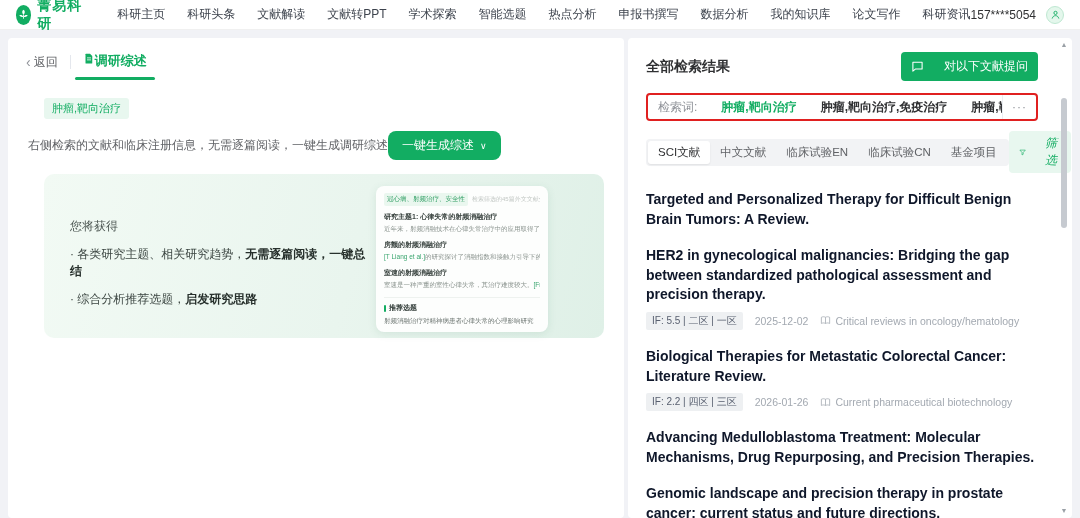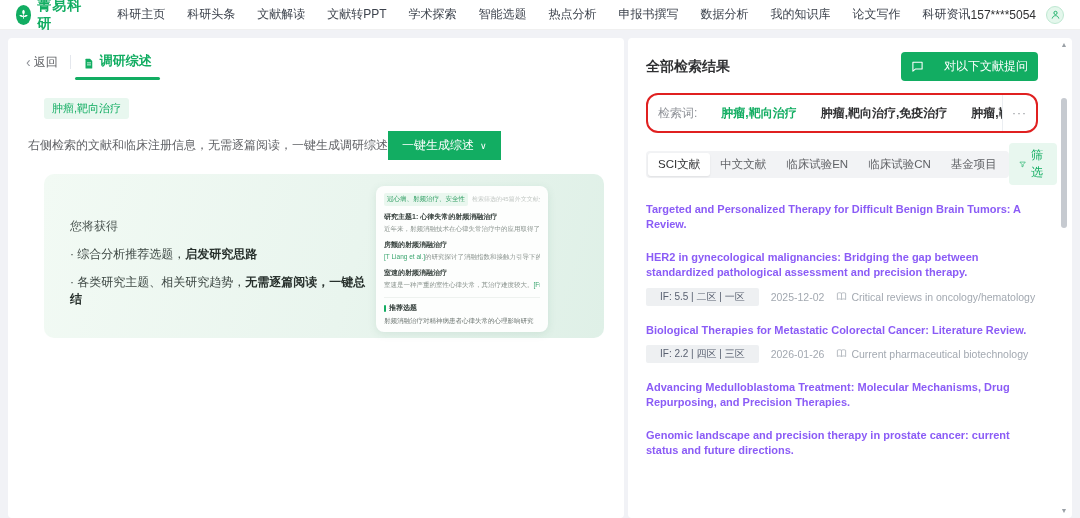--- a/index.html
+++ b/index.html
@@ -21,26 +21,26 @@
   .content { position:absolute; top:38px; left:8px; display:flex; gap:4px; }
   .panel { background:#fff; border-radius:4px; height:480px; overflow:hidden; position:relative; }
   .panel-left { width:616px; padding:14px 18px; }
   .panel-right { width:444px; padding:14px 34px 14px 18px; }
 
   
   .left-header { display:flex; align-items:center; gap:12px; }
   .back-btn { display:flex; align-items:center; gap:3px; color:#606266; font-size:12px; cursor:pointer; }
   .back-chevron { font-size:14px; line-height:1; color:#909399; }
   .v-divider { width:1px; height:14px; background:#e4e7ed; }
-  .tab-survey { display:flex; align-items:flex-end; gap:5px; color:#12ad62; font-size:13px; font-weight:bold; cursor:pointer; position:relative; padding-bottom:2px; }
+  .tab-survey { display:flex; align-items:flex-start; color:#12ad62; font-size:13px; font-weight:bold; cursor:pointer; position:relative; padding-bottom:2px; }
   .tab-underline { position:absolute; left:-8px; right:-8px; bottom:-8px; height:3px; background:#12ad62; border-radius:2px; }
   .keyword-tag { display:inline-block; margin:26px 0 0 18px; background:#e8f7ef; color:#12ad62; font-size:11px; padding:3px 8px; border-radius:3px; }
   .hint-row { display:flex; align-items:center; margin-top:12px; padding-left:2px; }
   .hint-text { font-size:12px; color:#606266; }
-  .gen-btn { background:#12ad62; color:#fff; font-size:12px; border:none; border-radius:0; padding:6px 14px; display:flex; align-items:center; gap:6px; cursor:pointer; }
+  .gen-btn { background:#12ad62; color:#fff; font-size:12px; border:none; border-radius:8px; padding:6px 14px; display:flex; align-items:center; gap:6px; cursor:pointer; }
   .gen-chevron { font-size:9px; }
 
   .promo-card { margin:14px 0 0 18px; width:560px; height:164px; border-radius:10px;
     background:linear-gradient(105deg,#f2faf4 0%,#e9f5ee 55%,#dff0e7 100%); position:relative; }
   .promo-left { padding:30px 0 0 26px; width:330px; }
   .promo-title { font-size:21px; font-weight:800; color:#1f2a28; letter-spacing:1px; }
   .promo-sub { margin-top:14px; font-size:12px; color:#4a5450; }
   .promo-bullet { margin-top:11px; font-size:12px; color:#3c4642; }
   .promo-bullet b { color:#27302c; }
 
@@ -55,37 +55,37 @@
   .pv-rec { margin-top:7px; border-top:1px solid #eef2ef; padding-top:5px; }
   .pv-rec-title { display:flex; align-items:center; gap:3px; font-size:7px; font-weight:bold; color:#3a4440; }
   .pv-rec-bar { width:2px; height:7px; background:#12ad62; border-radius:1px; }
   .pv-rec-text { margin-top:4px; font-size:6.5px; color:#6d7672; white-space:nowrap; overflow:hidden; }
 
   
   .rp-header { display:flex; align-items:center; justify-content:space-between; }
   .rp-title { font-size:14px; font-weight:bold; color:#303133; }
   .ask-btn { background:#12ad62; color:#fff; font-size:12px; border:none; border-radius:4px; padding:6px 10px; display:flex; align-items:center; gap:20px; cursor:pointer; }
 
-  .terms-box { margin-top:12px; border:2px solid #e02020; border-radius:12px; display:flex; align-items:stretch; height:40px; }
+  .terms-box { margin-top:12px; border:2px solid #e02020; border-radius:4px; display:flex; align-items:stretch; height:28px; }
   .terms-inner { flex:1; display:flex; align-items:center; gap:24px; padding:0 10px; overflow:hidden; }
   .terms-label { font-size:12px; color:#909399; white-space:nowrap; }
   .term { font-size:12px; font-weight:bold; color:#303133; cursor:pointer; white-space:nowrap; }
   .term.active { color:#12ad62; }
   .more-btn { width:34px; display:flex; align-items:center; justify-content:center; border-left:1px solid #ebeef2; color:#909399; font-size:12px; cursor:pointer; letter-spacing:1px; }
 
   .tabs-row { margin-top:10px; display:flex; align-items:center; justify-content:space-between; }
   .seg { display:flex; background:#f2f3f5; border-radius:4px; padding:2px; }
   .seg-tab { font-size:11.5px; color:#606266; padding:4px 10px; border-radius:3px; cursor:pointer; white-space:nowrap; }
   .seg-tab.active { background:#fff; color:#303133; box-shadow:0 1px 2px rgba(0,0,0,.08); }
-  .filter-btn { display:flex; align-items:center; gap:5px; background:#e8f7ef; color:#12ad62; font-size:12px; padding:4px 10px; border-radius:4px; cursor:pointer; }
+  .filter-btn { display:flex; align-items:center; gap:19px; background:#e8f7ef; color:#12ad62; font-size:12px; padding:4px 10px; border-radius:4px; cursor:pointer;font-style:italic; }
 
   .paper { margin-top:17px; }
-  .paper-title { font-size:11px; font-weight:bold; color:#8b5cf6; line-height:1.4; cursor:pointer; }
+  .paper-title { font-size:14px; font-weight:bold; color:#0f172a; line-height:1.4; cursor:pointer; }
   .paper-meta { margin-top:7px; display:flex; align-items:center; gap:12px; font-size:10.5px; color:#a3a9b1; }
-  .if-badge { background:#eef0f2; color:#596070; font-size:10px; padding:2px 14px; border-radius:2px; white-space:nowrap; }
+  .if-badge { background:#eef0f2; color:#596070; font-size:10px; padding:2px 6px; border-radius:2px; white-space:nowrap; }
   .if-badge:empty { display:none; }
   .journal { display:flex; align-items:center; gap:4px; }
 
   
   .scrollbar { position:absolute; top:2px; right:2px; bottom:2px; width:12px; display:flex; flex-direction:column; align-items:center; }
   .scroll-arrow { font-size:7px; color:#9aa0a6; line-height:10px; cursor:pointer; }
   .scroll-track { flex:1; width:8px; position:relative; }
   .scroll-thumb { position:absolute; top:48px; left:1px; width:6px; height:130px; background:#c6cad0; border-radius:3px; cursor:pointer; }
   .scroll-arrow.down { margin-top:auto; }
 </style>
@@ -157,22 +157,22 @@
         <span class="hint-text">右侧检索的文献和临床注册信息，无需逐篇阅读，一键生成调研综述</span>
         <button class="gen-btn">
           <span>一键生成综述</span>
           <span class="gen-chevron">∨</span>
         </button>
       </div>
 
       <div class="promo-card">
         <div class="promo-left">
           <div class="promo-sub">您将获得</div>
+          <div class="promo-bullet"><span>· 各类研究主题、相关研究趋势，</span><b>无需逐篇阅读，一键总结</b></div>
           <div class="promo-bullet"><span>· 综合分析推荐选题，</span><b>启发研究思路</b></div>
-          <div class="promo-bullet"><span>· 各类研究主题、相关研究趋势，</span><b>无需逐篇阅读，一键总结</b></div>
         </div>
 
         <div class="preview-card">
           <div class="pv-tagrow">
             <span class="pv-tag">冠心病、射频治疗、安全性</span>
             <span class="pv-note">检索筛选的45篇外文文献分析总结</span>
           </div>
           <div class="pv-topic-title">研究主题1: 心律失常的射频消融治疗</div>
           <div class="pv-topic-text">近年来，射频消融技术在心律失常治疗中的应用取得了显著进...</div>
           <div class="pv-topic-title">房颤的射频消融治疗</div>

